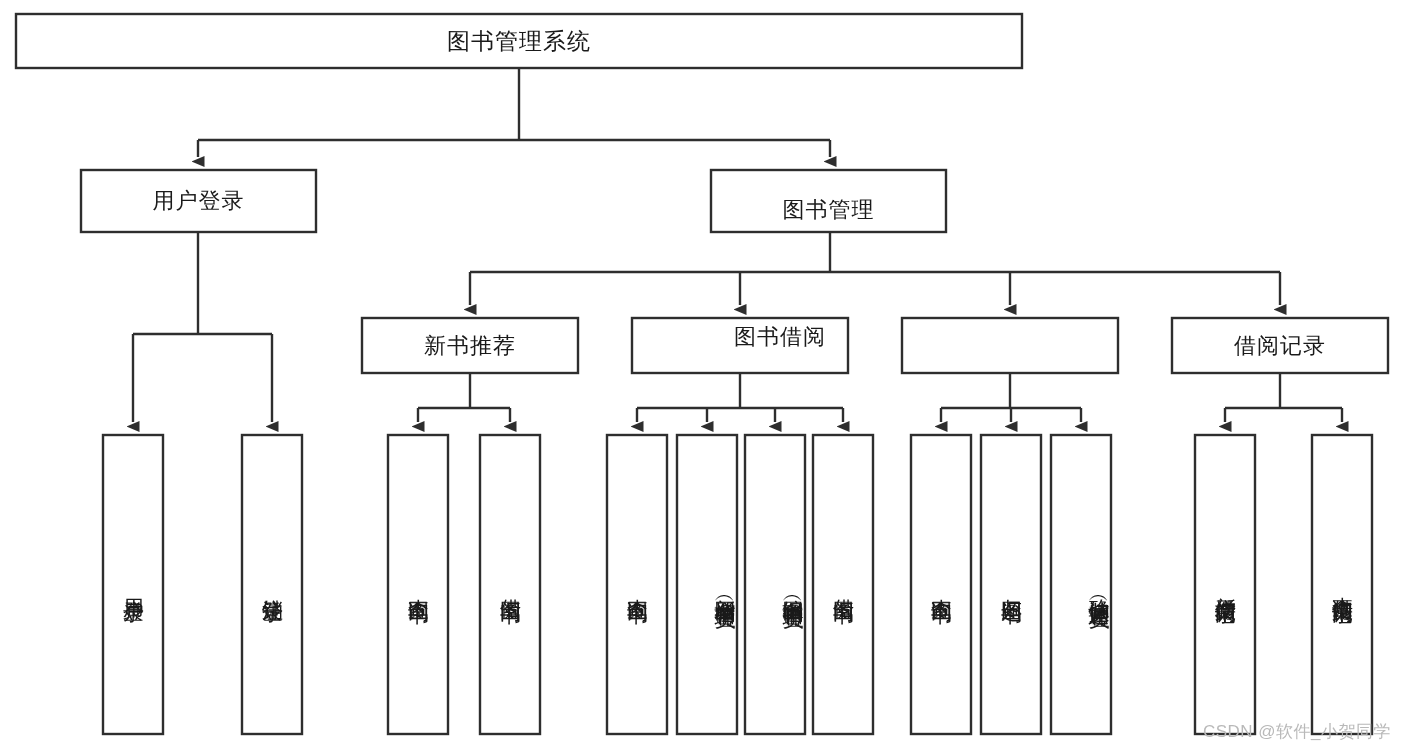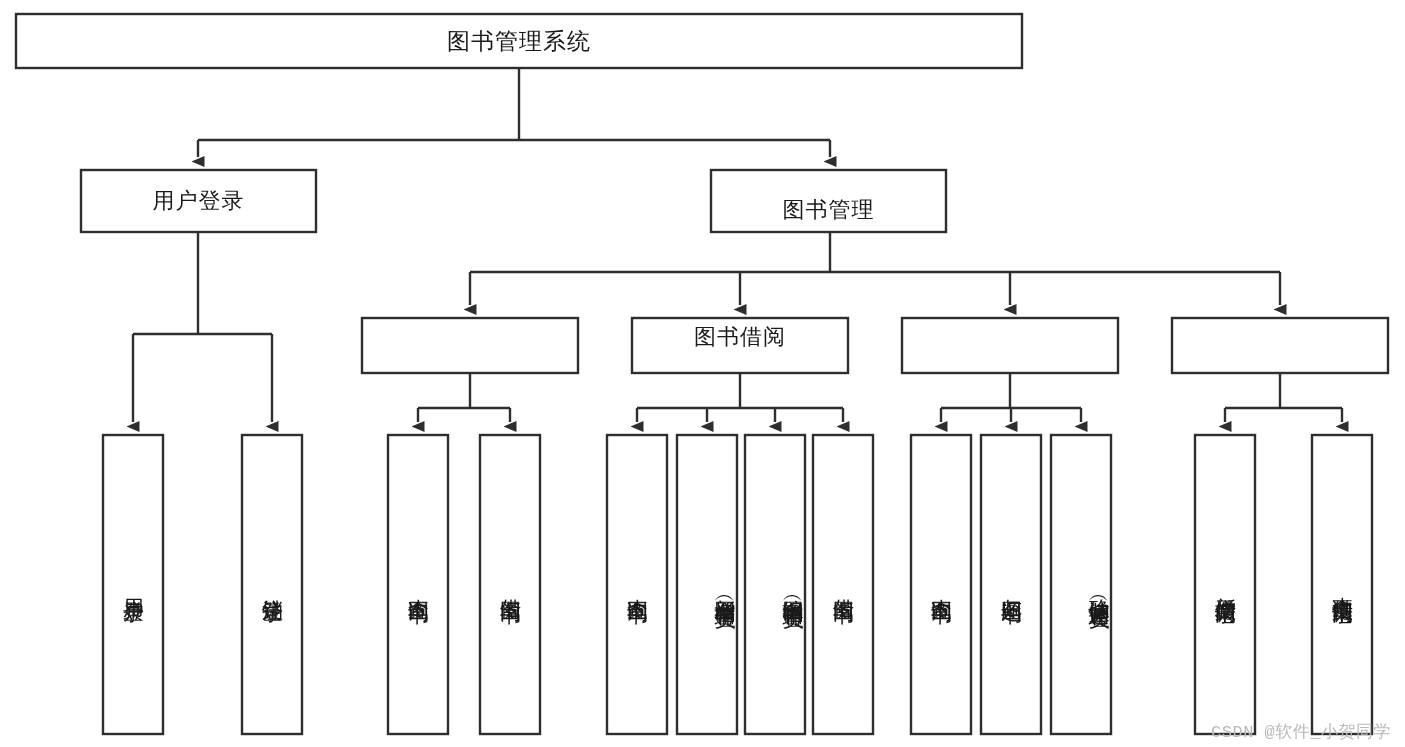--- a/index.html
+++ b/index.html
@@ -67,21 +67,21 @@
     white-space: nowrap;
     pointer-events: none;
   }
   .root-label-wrap {
     font-size: 23px;
   }
   #watermark {
     position: absolute;
     right: 14px;
     bottom: 4px;
-    font-family: Liberation Mono, monospace;
+    font-family: Liberation Sans, sans-serif;
     font-size: 17px;
     color: #b9b9b9;
     letter-spacing: 0.5px;
     white-space: nowrap;
     pointer-events: none;
     text-align: right;
   }
 </style>
 </head>
 <body>
@@ -172,21 +172,23 @@
     <rect class="node-box" x="1051" y="435" width="60" height="299"></rect>
     <rect class="node-box" x="1195" y="435" width="60" height="299"></rect>
     <rect class="node-box" x="1312" y="435" width="60" height="299"></rect>
   </svg>
 
   <div class="hlabel-wrap root-label-wrap" style="left:16px; top:14px; width:1006px; height:54px;">图书管理系统</div>
 
   <div class="hlabel-wrap" style="left:81px; top:170px; width:235px; height:62px;">用户登录</div>
   <div class="hlabel-wrap" style="left:711px; top:170px; width:235px; height:79px;">图书管理</div>
 
-  <div class="hlabel-wrap" style="left:632px; top:318px; width:216px; height:38px;">图书借阅</div>
+  <div class="hlabel-wrap" style="left:362px; top:318px; width:216px; height:55px;">新书推荐</div>
+  <div class="hlabel-wrap" style="left:632px; top:318px; width:216px; height:38px;padding-left:40px;">图书借阅</div>
+  <div class="hlabel-wrap" style="left:1172px; top:318px; width:216px; height:55px;">借阅记录</div>
 
   <div class="vlabel-wrap" style="left:103px; top:435px; width:60px; height:299px;">用户登录</div>
   <div class="vlabel-wrap" style="left:242px; top:435px; width:60px; height:299px;">注销登录</div>
   <div class="vlabel-wrap" style="left:388px; top:435px; width:60px; height:299px;">查询图书</div>
   <div class="vlabel-wrap" style="left:480px; top:435px; width:60px; height:299px;">借阅图书</div>
   <div class="vlabel-wrap" style="left:607px; top:435px; width:60px; height:299px;">查询图书</div>
   <div class="vlabel-wrap" style="left:677px; top:435px; width:60px; height:299px; align-items:flex-start; padding-top:8px; box-sizing:border-box;">新增图书（管理员）</div>
   <div class="vlabel-wrap" style="left:745px; top:435px; width:60px; height:299px; align-items:flex-start; padding-top:8px; box-sizing:border-box;">编辑图书（管理员）</div>
   <div class="vlabel-wrap" style="left:813px; top:435px; width:60px; height:299px;">借阅图书</div>
   <div class="vlabel-wrap" style="left:911px; top:435px; width:60px; height:299px;">查询图书</div>

